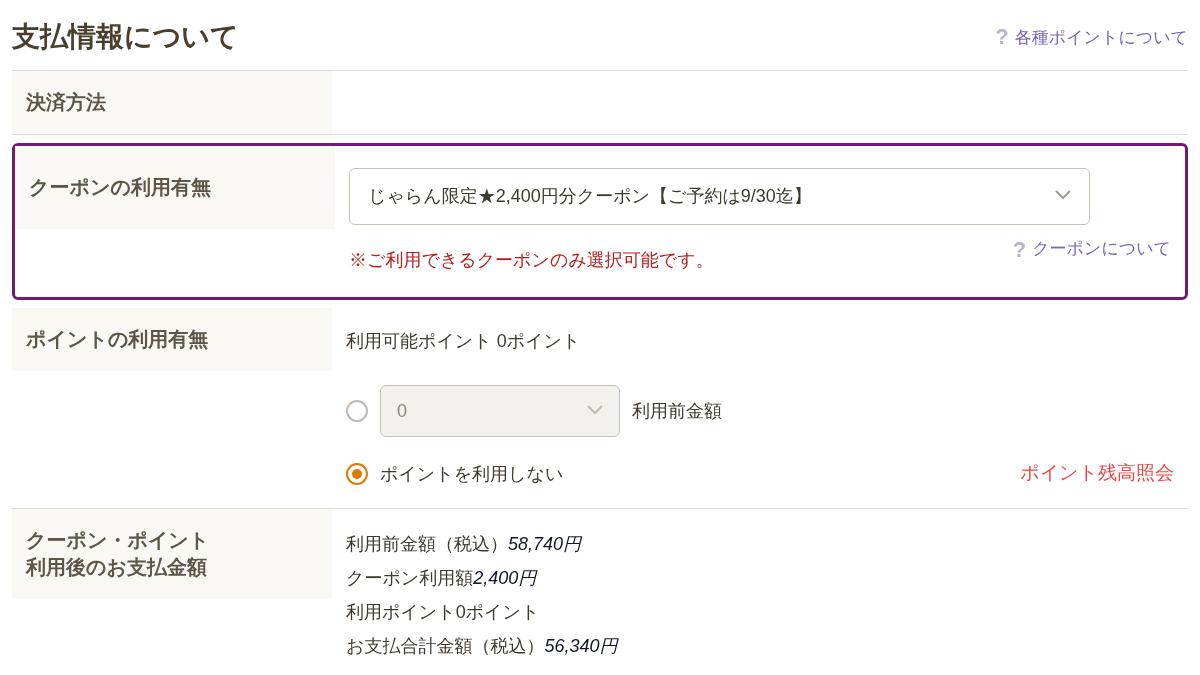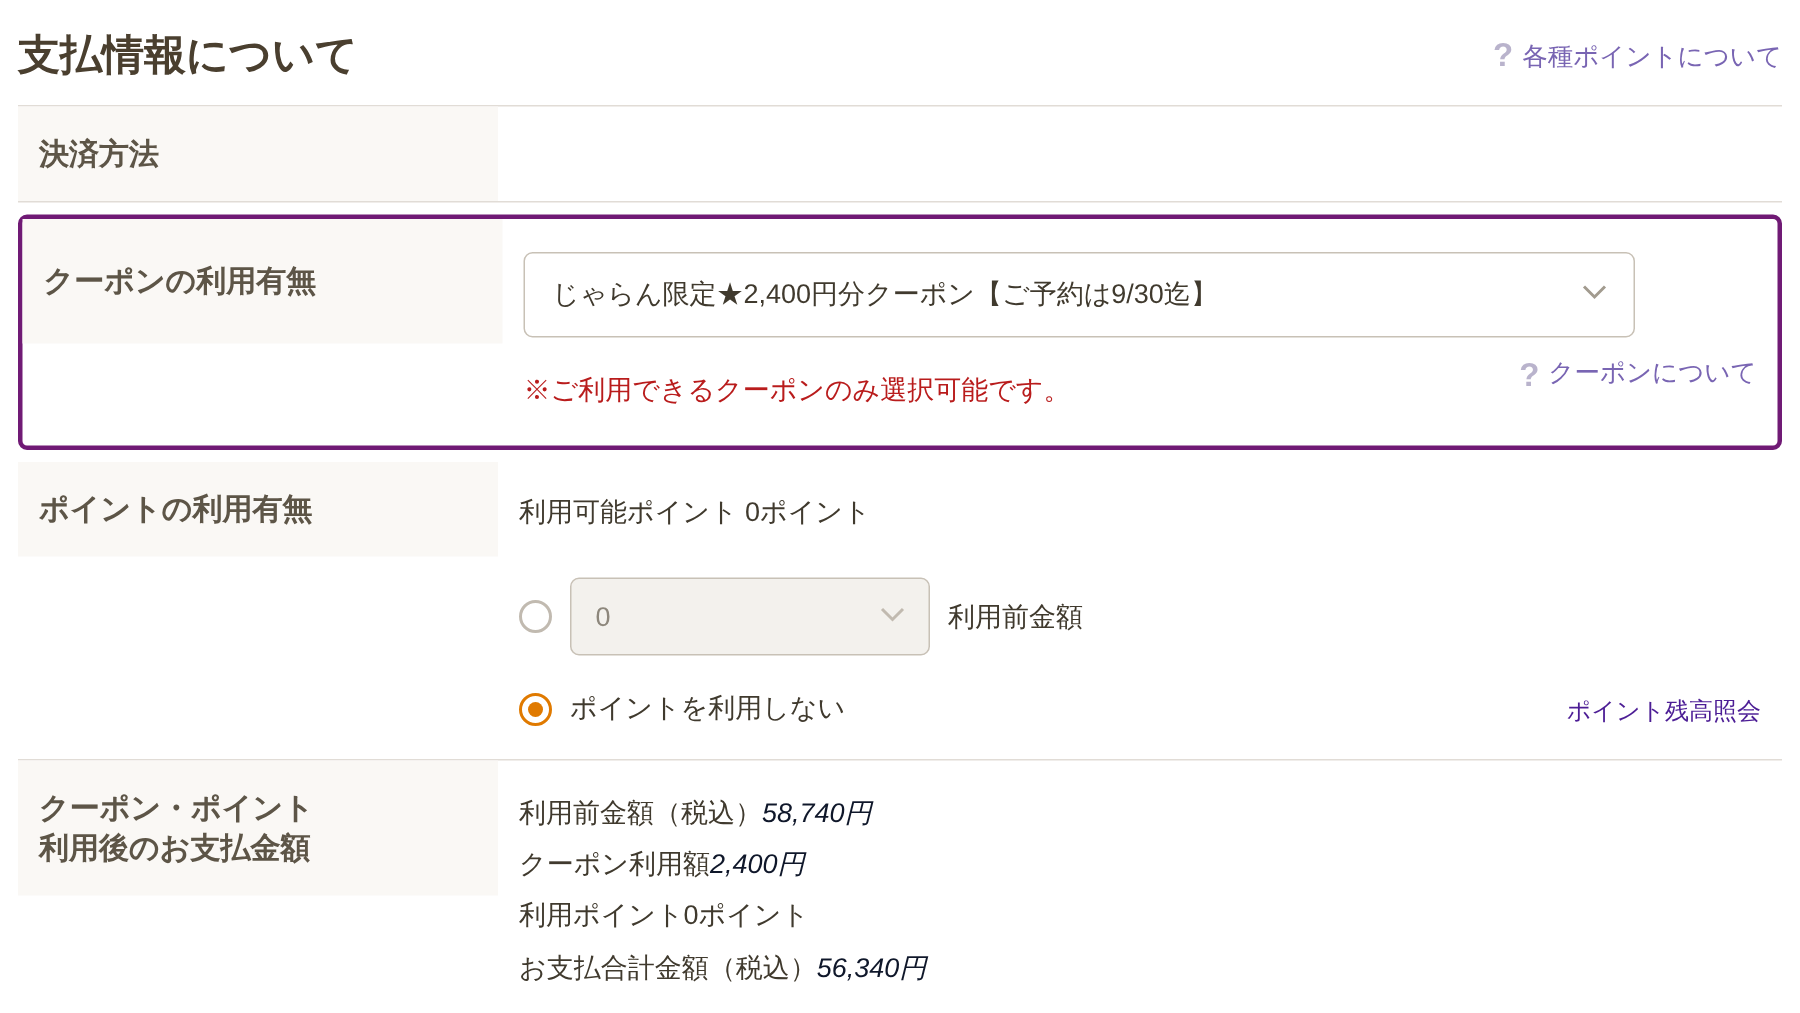--- a/index.html
+++ b/index.html
@@ -128,21 +128,21 @@
     padding: 10px 16px;
     color: #8d877c;
     font-size: 18px;
   }
   .point-input .chev { color: #c1bab0; font-size: 14px; }
   .points-bottom {
     display: flex;
     justify-content: space-between;
     align-items: flex-end;
   }
-  .points-balance-link { color: #4c1d95; font-size: 16px; }
+  .points-balance-link { color: #ef4444; font-size: 19px; }
 
   .amount-line { line-height: 1.9; }
   .amount-red { color: #0f172a; font-style: italic; }
 </style>
 </head>
 <body>
 
 <div class="container">
 
   <div class="header-row">

